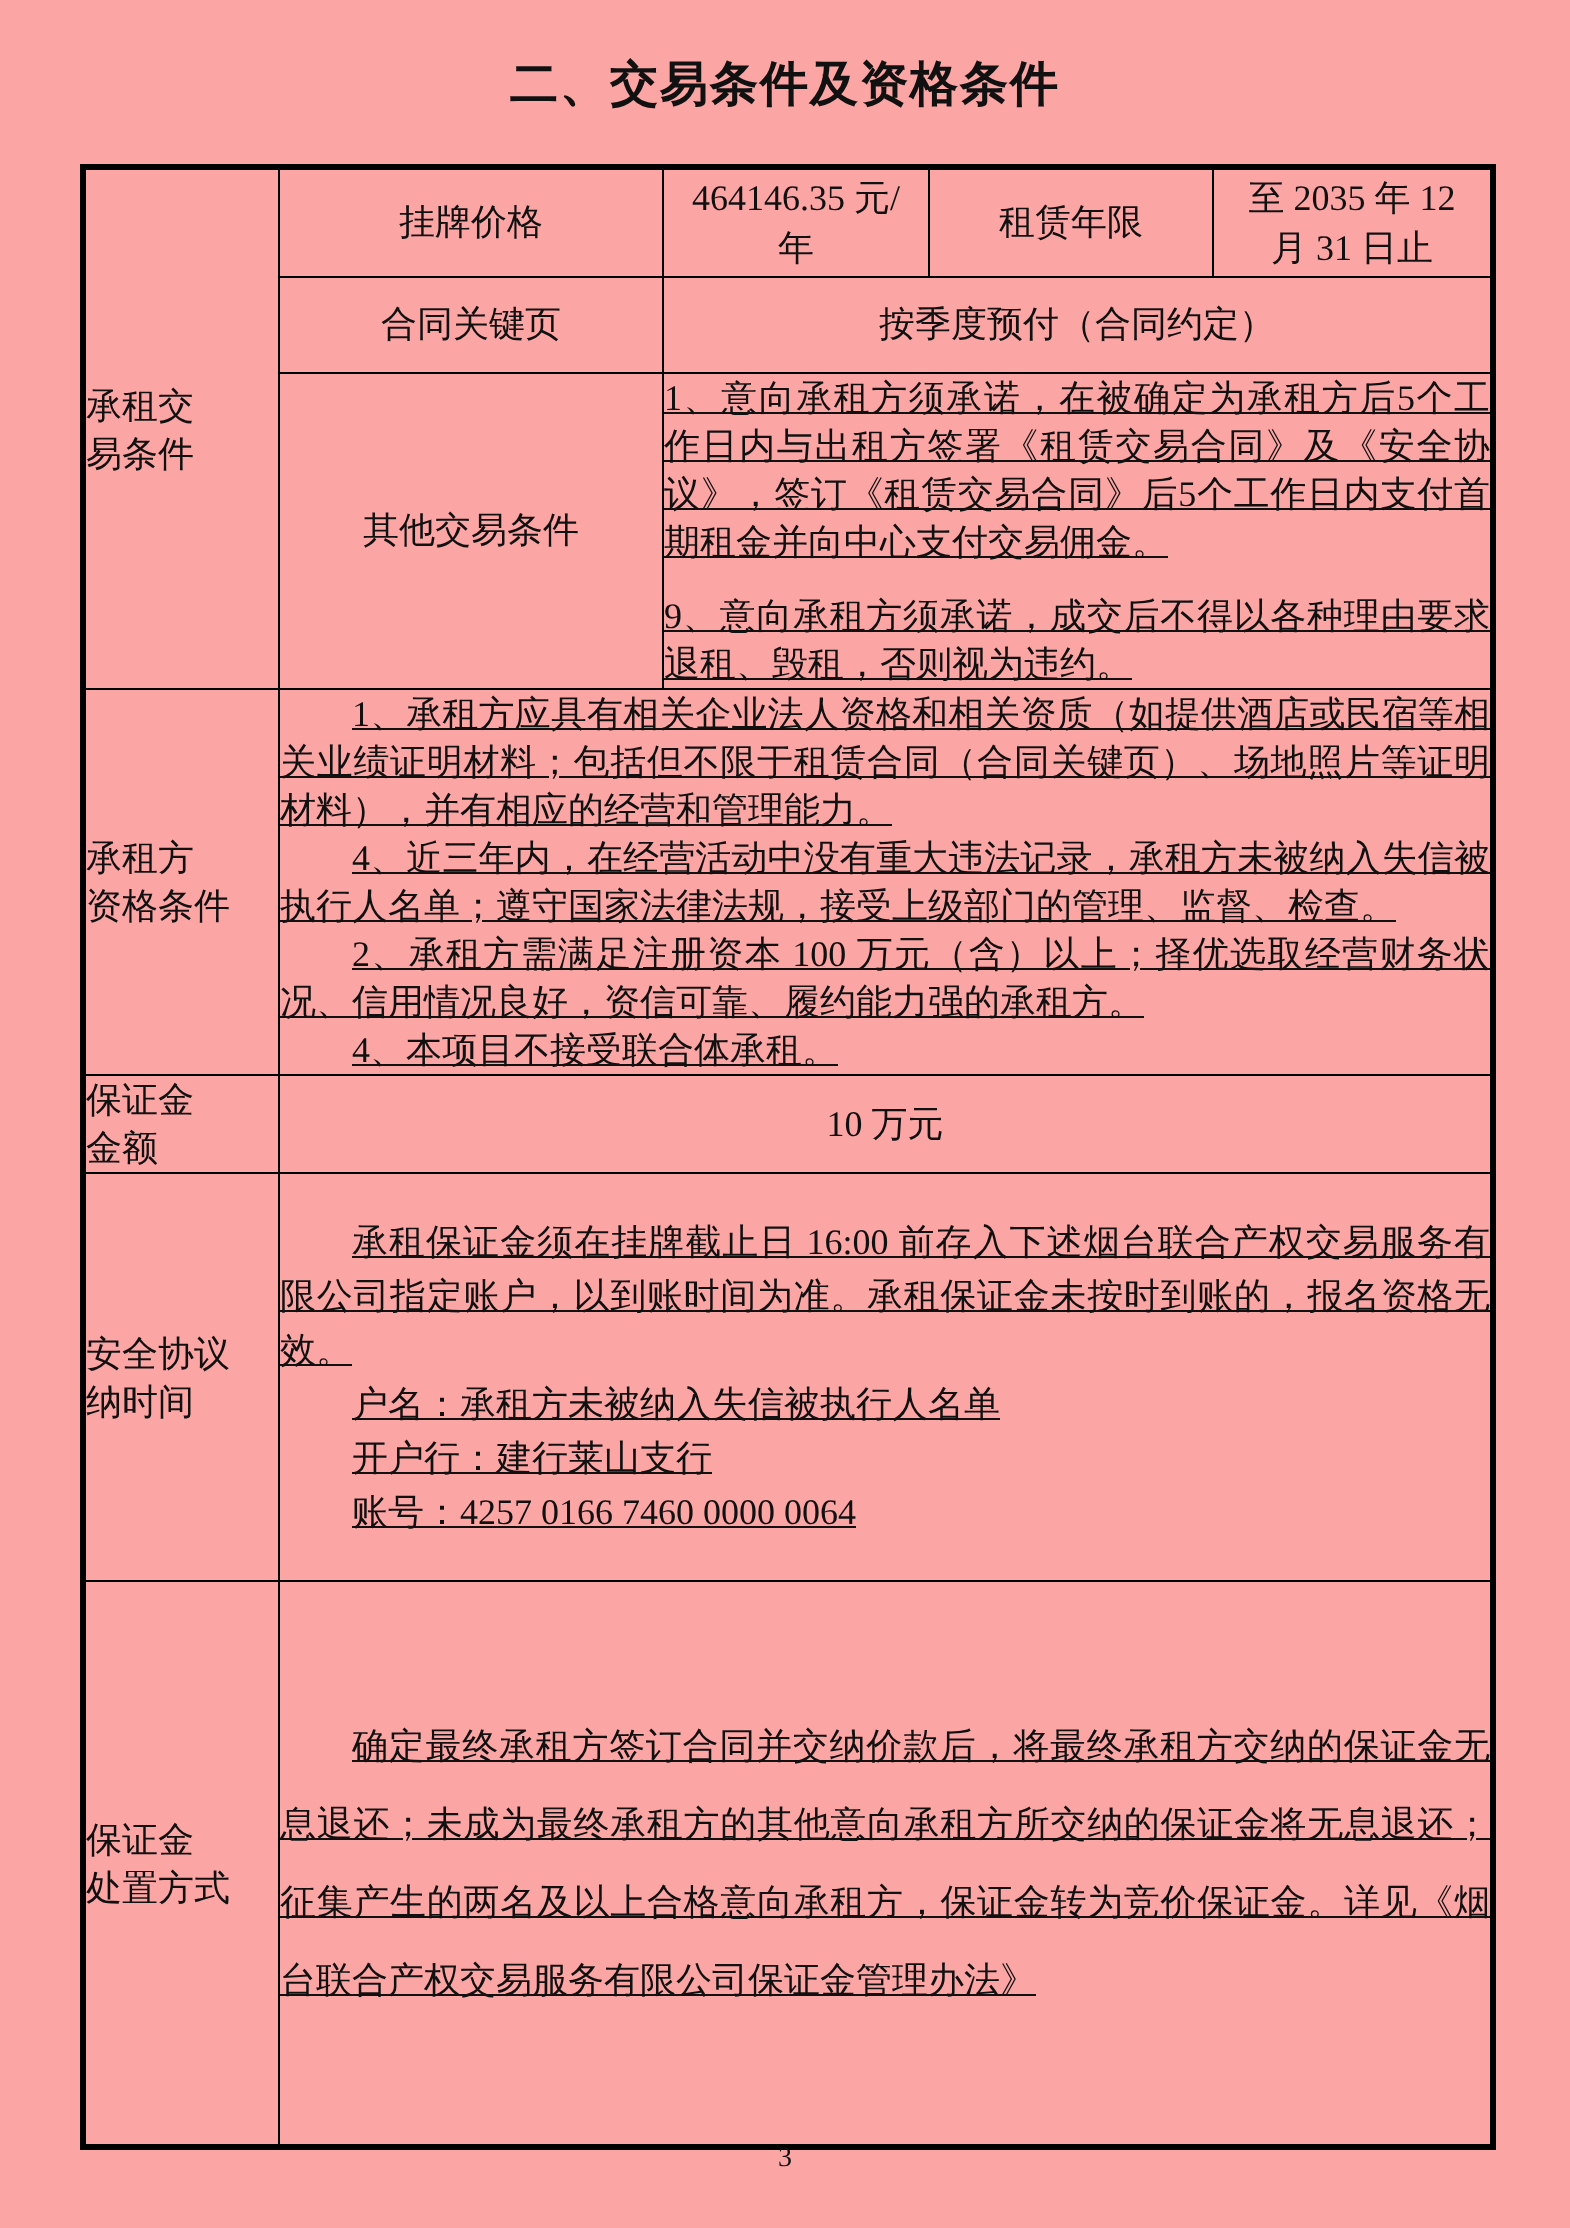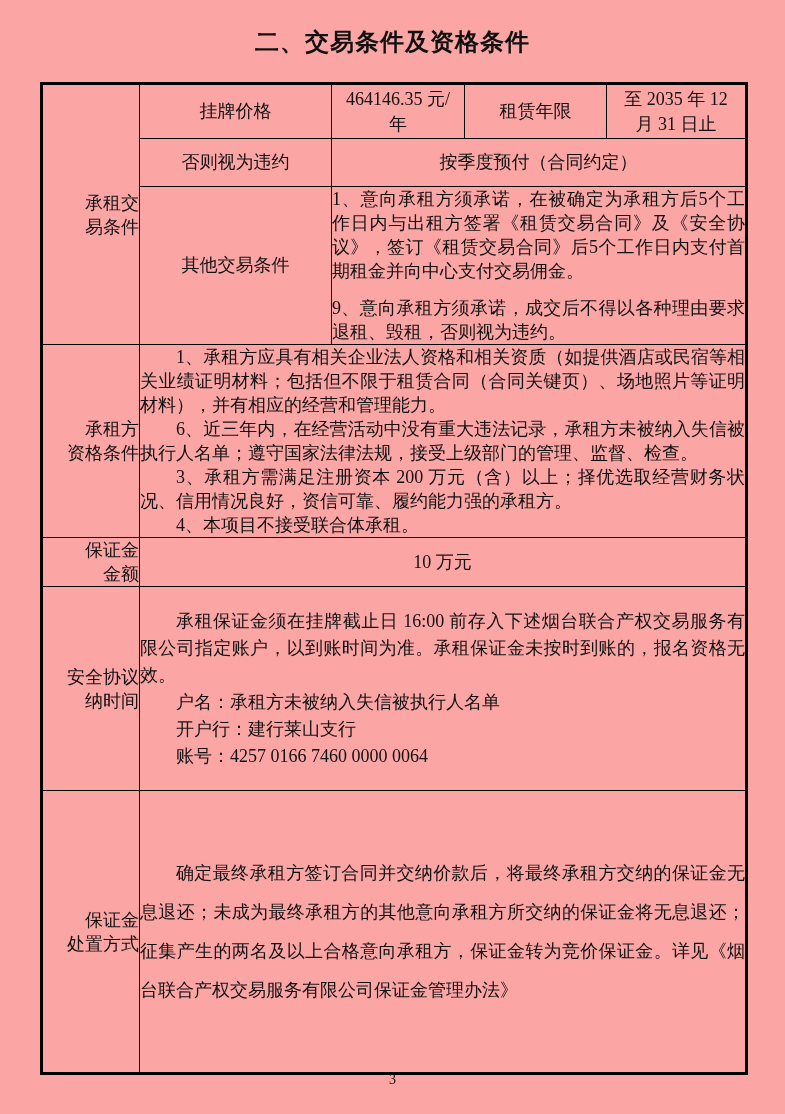--- a/index.html
+++ b/index.html
@@ -25,42 +25,42 @@
     border:3px solid #000;
   }
   table.main td{
     border:1px solid #000;
     vertical-align:middle;
     font-size:18px;
     padding:0;
     overflow:hidden;
   }
   td.hdr{
-    text-align:right;
+    text-align:left;
     white-space:pre-line;
     line-height:24px;
     padding:0 2px;
   }
   td.cell-center{
     text-align:center;
     white-space:pre-line;
     line-height:25px;
     padding:0 4px;
   }
   td.cell-left{
     text-align:center;
     white-space:pre-line;
     line-height:25px;
     padding:0 7px;
   }
   td.body{
     text-align:justify;
     padding:2px 7px;
   }
-  td.body p{margin:0;}
+  td.body p{margin:0;text-decoration:underline;}
   p.ind{text-indent:2em;}
   td.r3{line-height:24px;}
   td.r3 .p2{margin-top:13px;}
   td.r4{line-height:24px;}
   td.r6{line-height:27px;}
   td.r7{line-height:39px;}
   .page-number{
     position:absolute;top:1072px;left:0;width:100%;
     text-align:center;
     font-size:14px;
@@ -86,37 +86,37 @@
         <td class="hdr" rowspan="3">承租交
 易条件</td>
         <td class="cell-center">挂牌价格</td>
         <td class="cell-center">464146.35 元/
 年</td>
         <td class="cell-center">租赁年限</td>
         <td class="cell-left">至 2035 年 12
 月 31 日止</td>
       </tr>
       <tr style="height:48px">
-        <td class="cell-center">否则视为违约</td>
+        <td class="cell-center">合同关键页</td>
         <td class="cell-center" colspan="3">按季度预付（合同约定）</td>
       </tr>
       <tr style="height:155px">
         <td class="cell-center">其他交易条件</td>
         <td class="body r3" colspan="3">
           <p class="p1">1、意向承租方须承诺，在被确定为承租方后5个工作日内与出租方签署《租赁交易合同》及《安全协议》，签订《租赁交易合同》后5个工作日内支付首期租金并向中心支付交易佣金。</p>
           <p class="p2">9、意向承租方须承诺，成交后不得以各种理由要求退租、毁租，否则视为违约。</p>
         </td>
       </tr>
       <tr style="height:193px">
         <td class="hdr">承租方
 资格条件</td>
         <td class="body r4" colspan="4">
           <p class="ind">1、承租方应具有相关企业法人资格和相关资质（如提供酒店或民宿等相关业绩证明材料；包括但不限于租赁合同（合同关键页）、场地照片等证明材料），并有相应的经营和管理能力。</p>
-          <p class="ind">6、近三年内，在经营活动中没有重大违法记录，承租方未被纳入失信被执行人名单；遵守国家法律法规，接受上级部门的管理、监督、检查。</p>
-          <p class="ind">3、承租方需满足注册资本 200 万元（含）以上；择优选取经营财务状况、信用情况良好，资信可靠、履约能力强的承租方。</p>
+          <p class="ind">4、近三年内，在经营活动中没有重大违法记录，承租方未被纳入失信被执行人名单；遵守国家法律法规，接受上级部门的管理、监督、检查。</p>
+          <p class="ind">2、承租方需满足注册资本 100 万元（含）以上；择优选取经营财务状况、信用情况良好，资信可靠、履约能力强的承租方。</p>
           <p class="ind">4、本项目不接受联合体承租。</p>
         </td>
       </tr>
       <tr style="height:48px">
         <td class="hdr">保证金
 金额</td>
         <td class="cell-center" colspan="4">10 万元</td>
       </tr>
       <tr style="height:204px">
         <td class="hdr">安全协议

